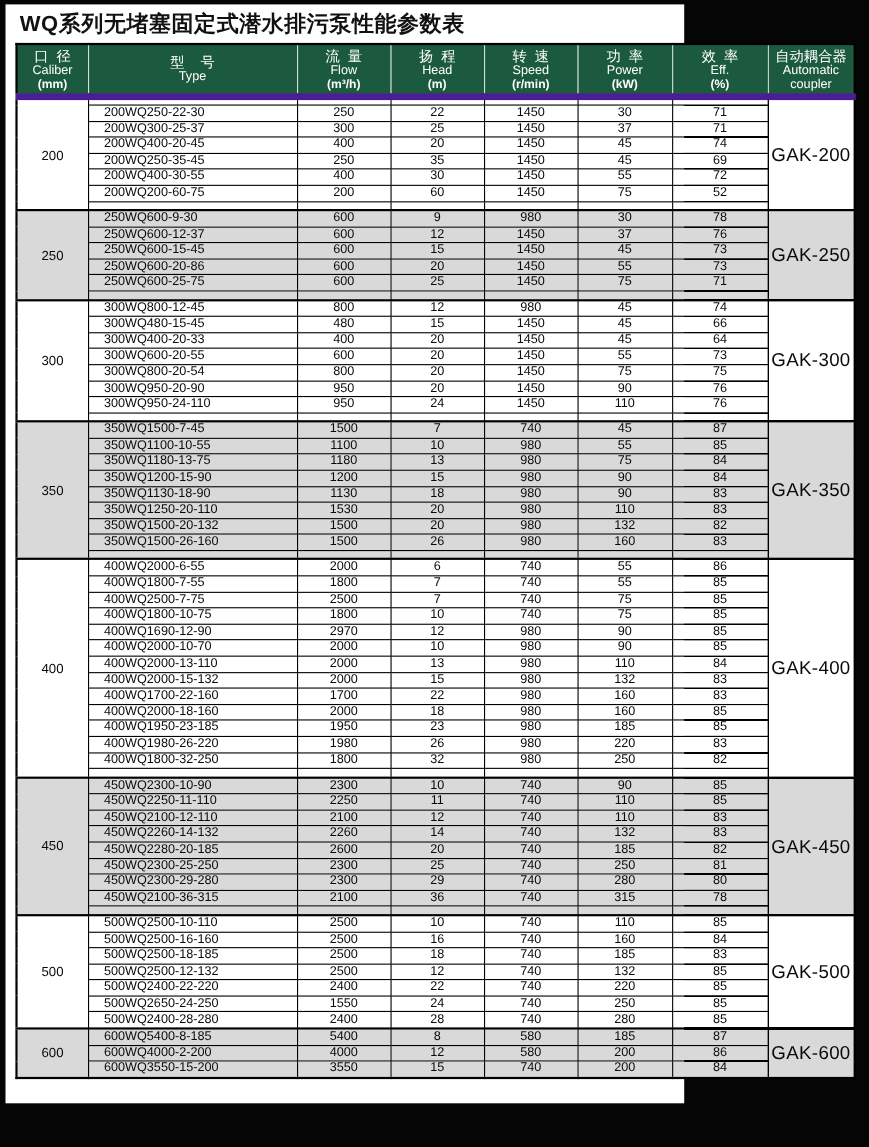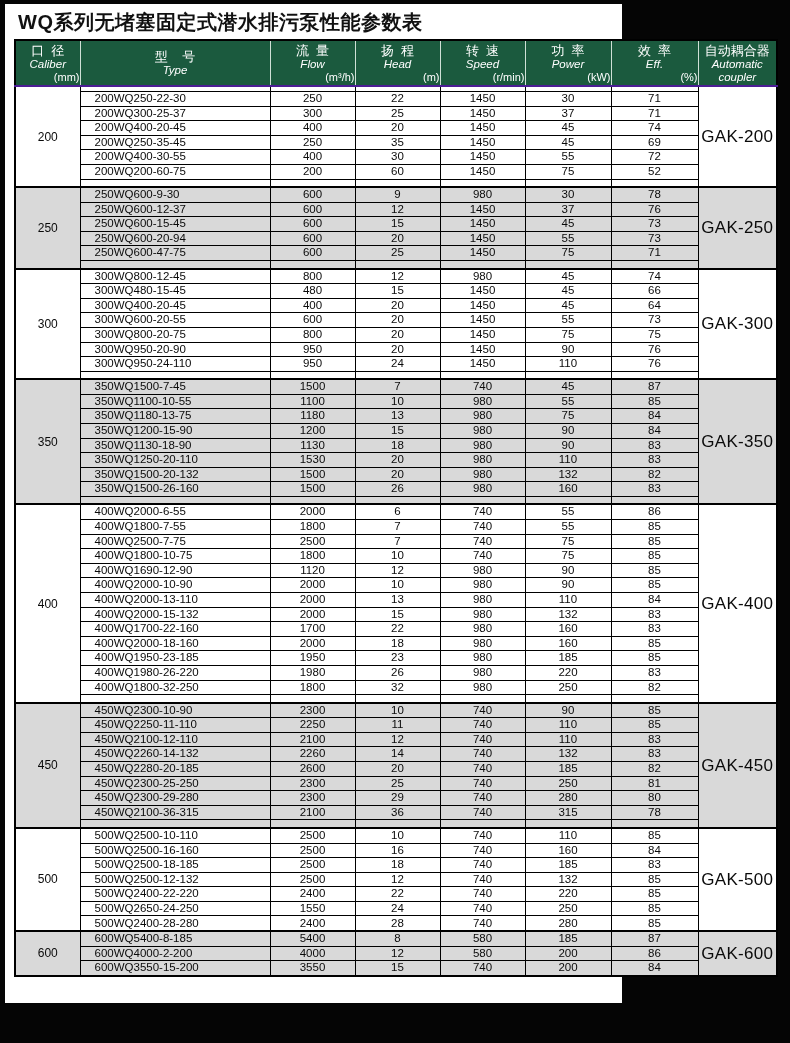--- a/index.html
+++ b/index.html
@@ -33,34 +33,34 @@
     letter-spacing: -0.2px;
     line-height: 1.15;
   }
   table.pump-table {
     margin: 5px 0 0 9px;
     border-collapse: collapse;
     table-layout: fixed;
     width: 762px;
     border: 2px solid #000;
   }
-  thead { border-bottom: 2px solid #4c1d95; }
+  thead { border-bottom: 6px solid #4c1d95; }
   thead th {
     background: #1b5a3e;
     color: #ffffff;
     height: 44px;
     padding: 0;
     font-weight: 400;
     border-left: 1px solid #cfe0d6;
     vertical-align: middle;
   }
   thead th:first-child { border-left: none; }
   th .zh   { font-size: 13px; line-height: 15px; white-space: pre; font-weight: 400; }
-  th .en   { font-size: 11.5px; line-height: 13px; font-weight: 400; font-style: italic; }
-  th .unit { font-size: 11px; line-height: 12px; font-weight: 400; text-align: right; }
+  th .en   { font-size: 11.5px; line-height: 13px; font-weight: 400; }
+  th .unit { font-size: 11px; line-height: 12px; font-weight: 700; }
   tbody { border-top: 2px solid #000; }
   tbody td {
     border: 1px solid #000;
     height: 13.6px;
     padding: 0 2px;
     font-size: 11.5px;
     line-height: 1;
     color: #0a0a0a;
     text-align: center;
     background: #ffffff;
@@ -223,29 +223,29 @@
         </tr>
         <tr>
           <td class="type-cell">250WQ600-15-45</td>
           <td>600</td>
           <td>15</td>
           <td>1450</td>
           <td>45</td>
           <td>73</td>
         </tr>
         <tr>
-          <td class="type-cell">250WQ600-20-94</td>
+          <td class="type-cell">250WQ600-20-86</td>
           <td>600</td>
           <td>20</td>
           <td>1450</td>
           <td>55</td>
           <td>73</td>
         </tr>
         <tr>
-          <td class="type-cell">250WQ600-47-75</td>
+          <td class="type-cell">250WQ600-25-75</td>
           <td>600</td>
           <td>25</td>
           <td>1450</td>
           <td>75</td>
           <td>71</td>
         </tr>
         <tr class="spacer">
           <td class="type-cell"></td>
           <td></td>
           <td></td>
@@ -267,37 +267,37 @@
         </tr>
         <tr>
           <td class="type-cell">300WQ480-15-45</td>
           <td>480</td>
           <td>15</td>
           <td>1450</td>
           <td>45</td>
           <td>66</td>
         </tr>
         <tr>
-          <td class="type-cell">300WQ400-20-45</td>
+          <td class="type-cell">300WQ400-20-33</td>
           <td>400</td>
           <td>20</td>
           <td>1450</td>
           <td>45</td>
           <td>64</td>
         </tr>
         <tr>
           <td class="type-cell">300WQ600-20-55</td>
           <td>600</td>
           <td>20</td>
           <td>1450</td>
           <td>55</td>
           <td>73</td>
         </tr>
         <tr>
-          <td class="type-cell">300WQ800-20-75</td>
+          <td class="type-cell">300WQ800-20-54</td>
           <td>800</td>
           <td>20</td>
           <td>1450</td>
           <td>75</td>
           <td>75</td>
         </tr>
         <tr>
           <td class="type-cell">300WQ950-20-90</td>
           <td>950</td>
           <td>20</td>
@@ -428,28 +428,28 @@
         <tr>
           <td class="type-cell">400WQ1800-10-75</td>
           <td>1800</td>
           <td>10</td>
           <td>740</td>
           <td>75</td>
           <td>85</td>
         </tr>
         <tr>
           <td class="type-cell">400WQ1690-12-90</td>
-          <td>1120</td>
+          <td>2970</td>
           <td>12</td>
           <td>980</td>
           <td>90</td>
           <td>85</td>
         </tr>
         <tr>
-          <td class="type-cell">400WQ2000-10-90</td>
+          <td class="type-cell">400WQ2000-10-70</td>
           <td>2000</td>
           <td>10</td>
           <td>980</td>
           <td>90</td>
           <td>85</td>
         </tr>
         <tr>
           <td class="type-cell">400WQ2000-13-110</td>
           <td>2000</td>
           <td>13</td>

